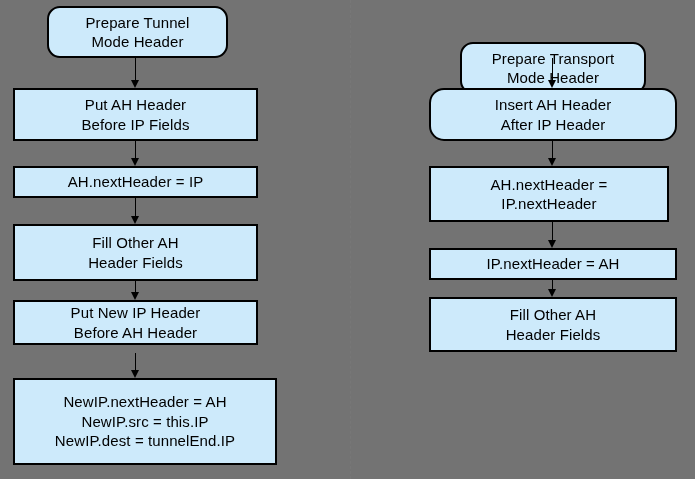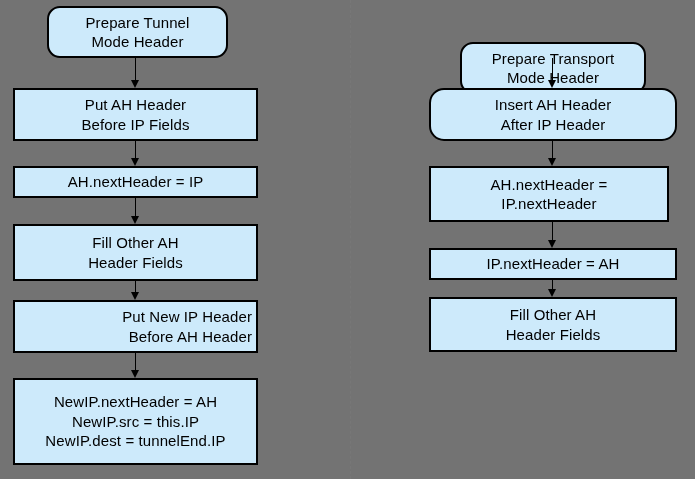--- a/index.html
+++ b/index.html
@@ -102,30 +102,30 @@
 
     <div class="node" style="left:13px; top:224px; width:245px; height:57px;">
       <span class="txt">Fill Other AH
 Header Fields</span>
     </div>
     <div class="connector" style="left:135px; top:281px; height:19px;">
       <div class="shaft" style="height:11px;"></div>
       <div class="head" style="top:11px;"></div>
     </div>
 
-    <div class="node" style="left:13px; top:300px; width:245px; height:53px;text-align:right;">
+    <div class="node" style="left:13px; top:300px; width:245px; height:45px;">
       <span class="txt">Put New IP Header
 Before AH Header</span>
     </div>
     <div class="connector" style="left:135px; top:353px; height:25px;">
       <div class="shaft" style="height:17px;"></div>
       <div class="head" style="top:17px;"></div>
     </div>
 
-    <div class="node" style="left:13px; top:378px; width:245px; height:87px;">
+    <div class="node" style="left:13px; top:378px; width:264px; height:87px;">
       <span class="txt">NewIP.nextHeader = AH
 NewIP.src = this.IP
 NewIP.dest = tunnelEnd.IP</span>
     </div>
   </div>
 
   <div class="divider" style="left:350px; height:479px;"></div>
 
   <div>
 

